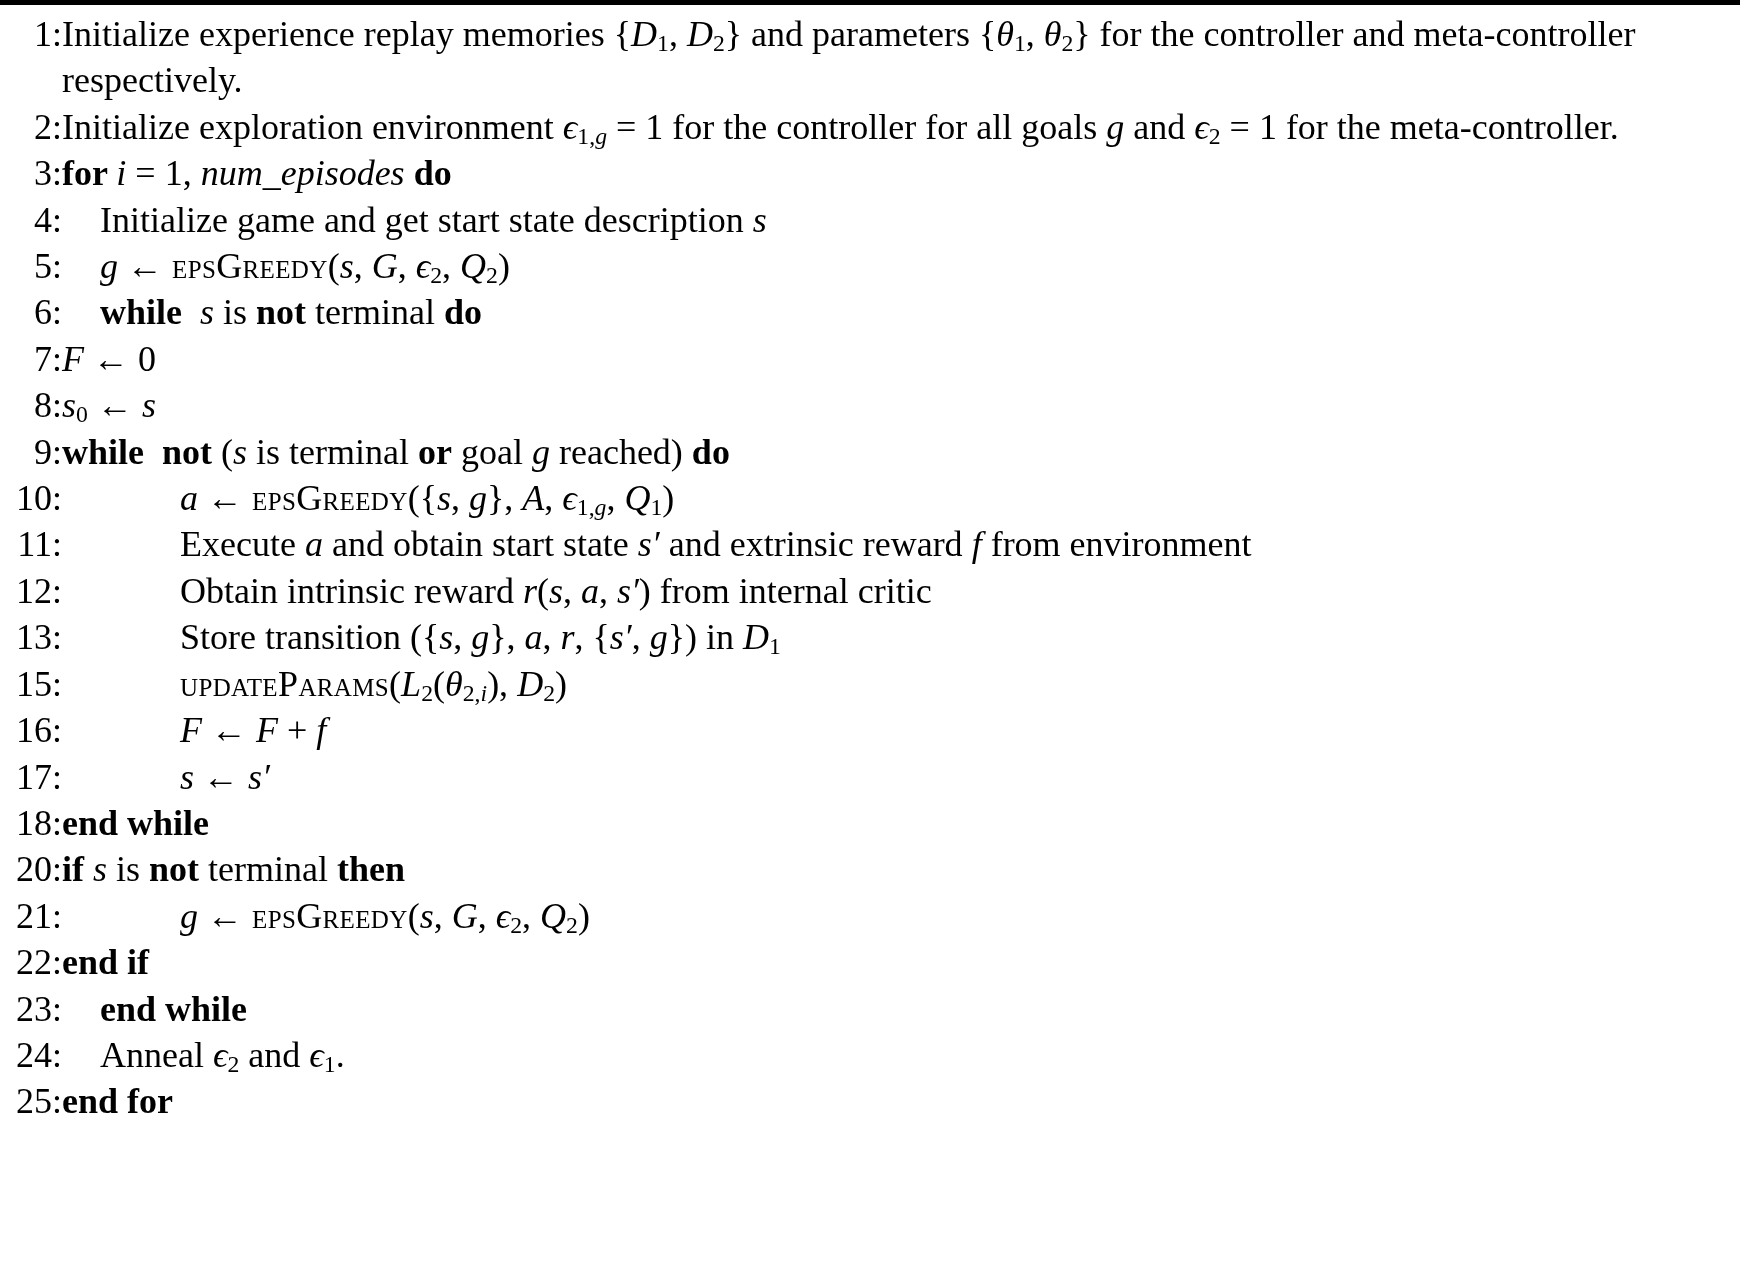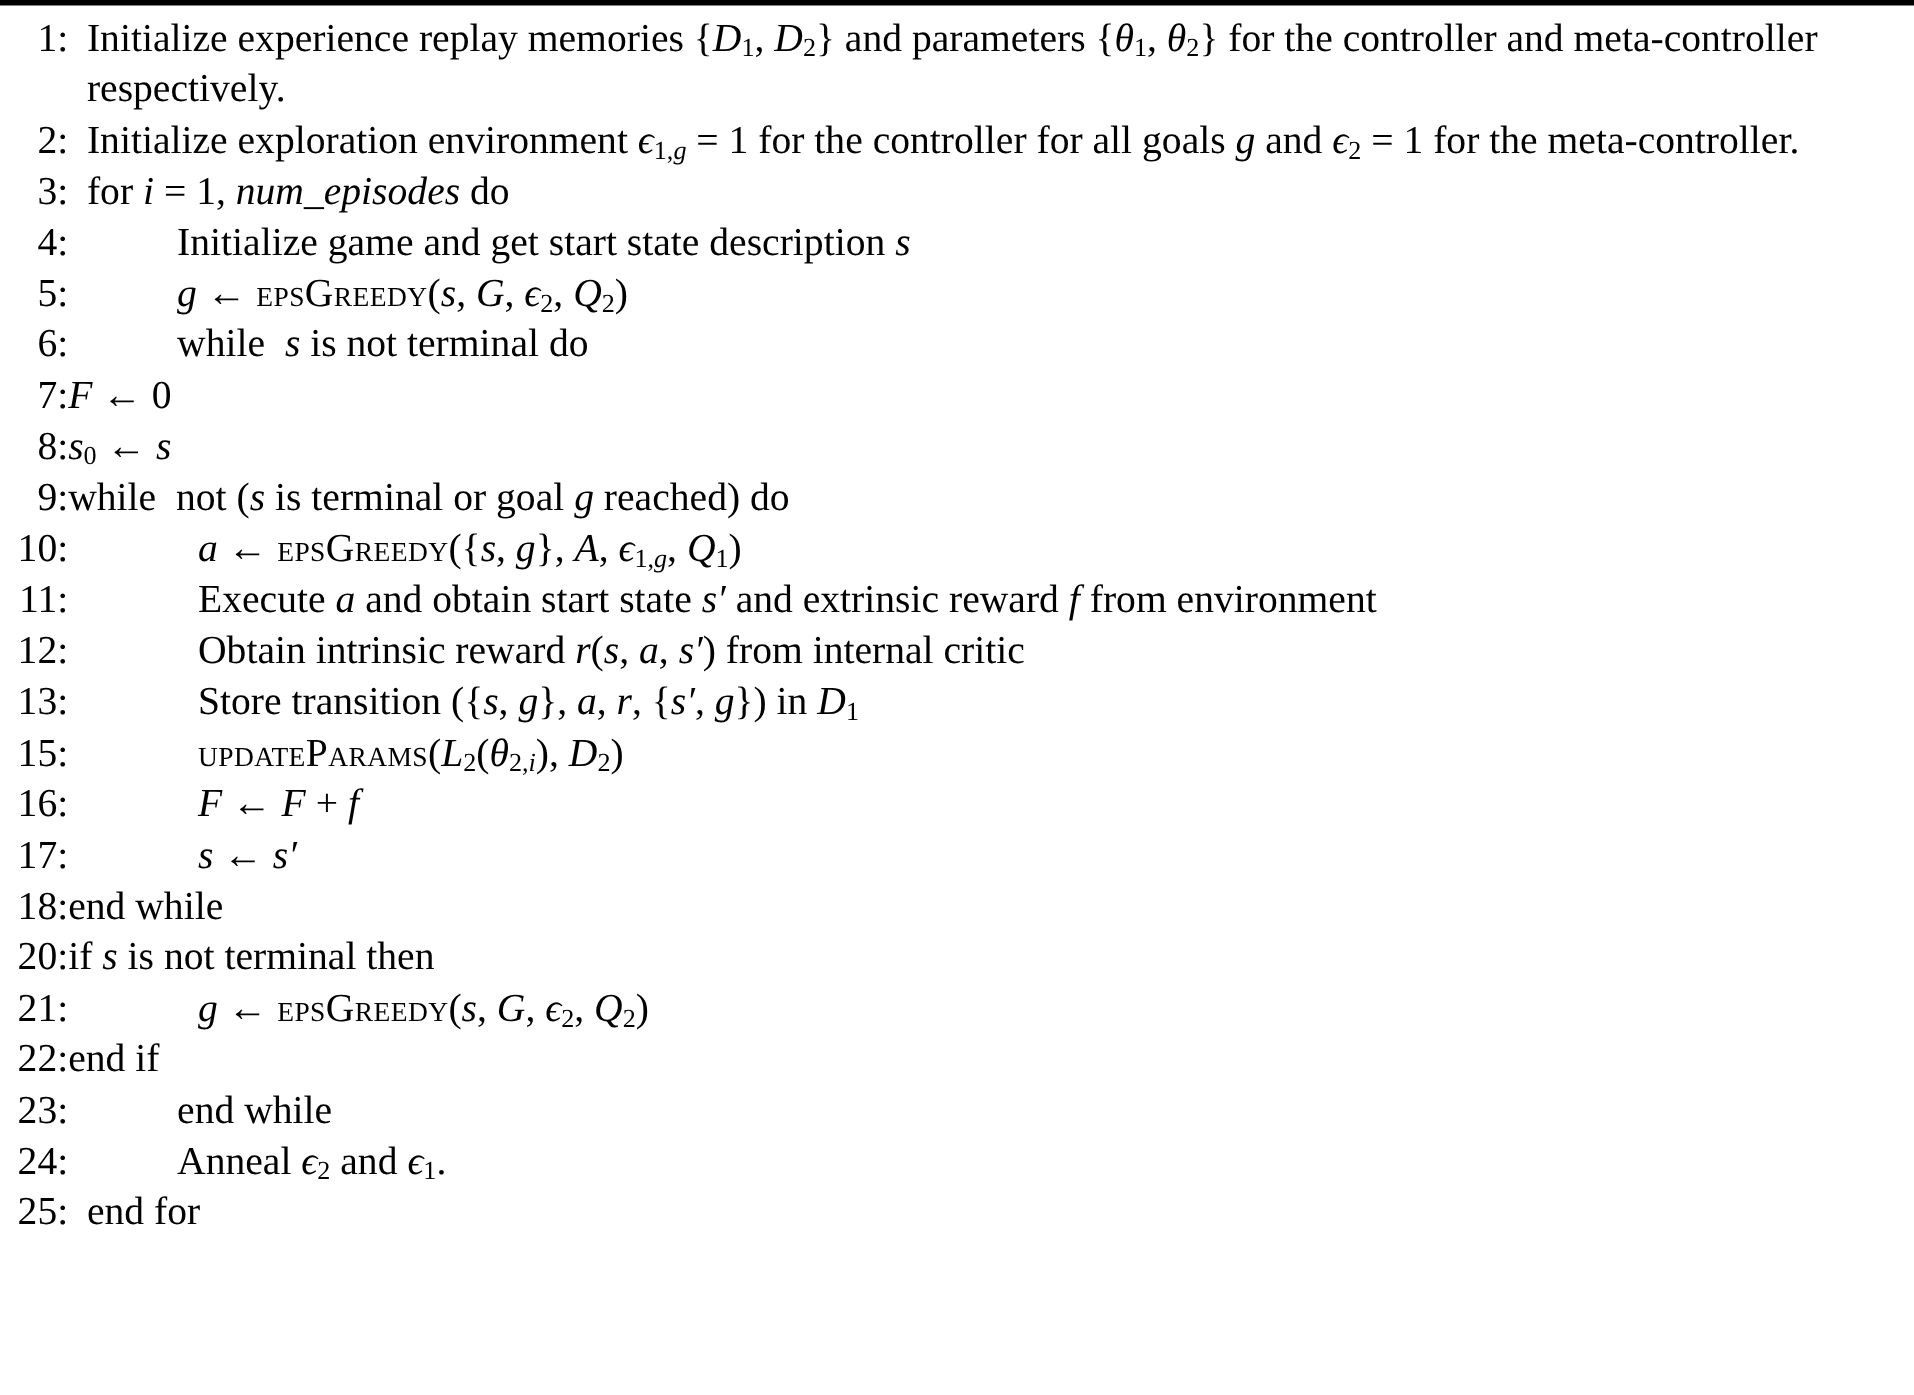--- a/index.html
+++ b/index.html
@@ -34,25 +34,25 @@
   }
   .num {
     flex: 0 0 62px;
     text-align: right;
     white-space: nowrap;
   }
   .content {
     flex: 1 1 auto;
     min-width: 0;
   }
-  .ind-0 { margin-left: 17px; }
-  .ind-1 { margin-left: 99px; }
+  .ind-0 { margin-left: 0; }
+  .ind-1 { margin-left: 38px; }
   .ind-2 { }
   .ind-3 { margin-left: 118px; }
-  .kw  { font-weight: normal; }
+  .kw  { font-weight: bold; }
   .it  { font-style: italic; }
   .cal { font-style: italic; }
   .sc  { font-variant: small-caps; letter-spacing: 0.01em; text-align: center; }
   .txt {}
   sub.sub {
     font-size: 66%;
     line-height: 0;
     vertical-align: -0.22em;
   }
   sub.sub i { font-style: italic; }

